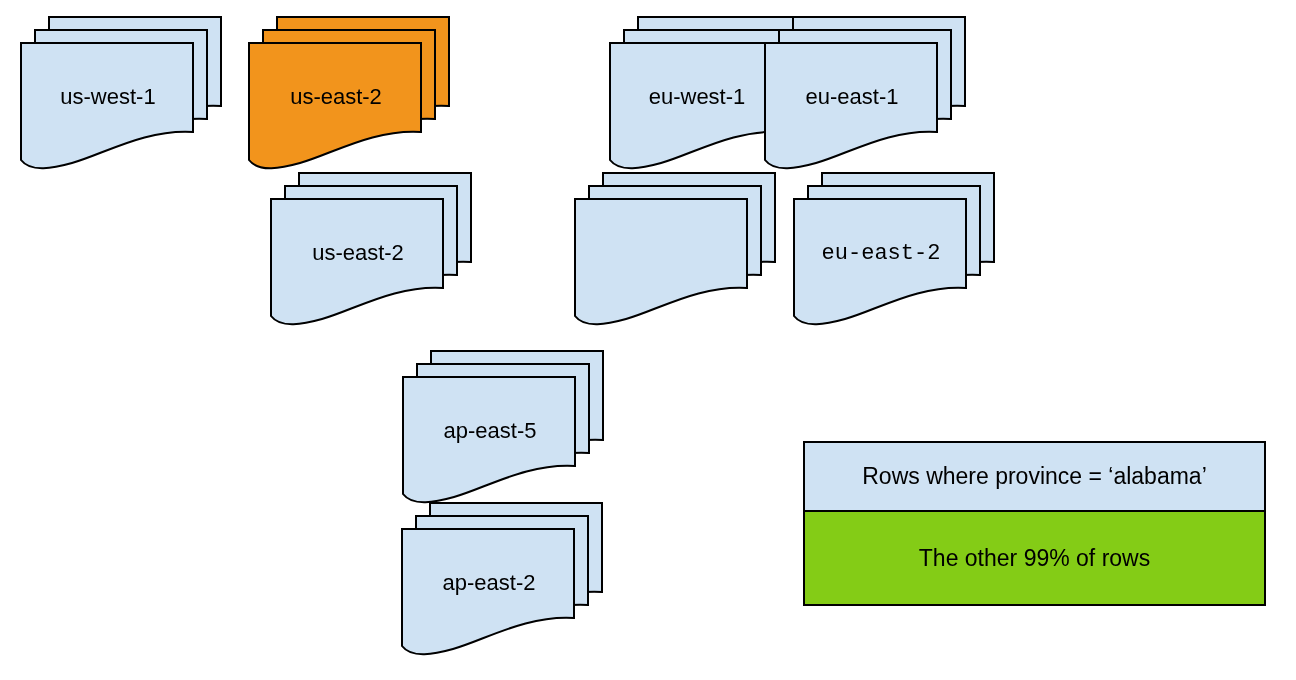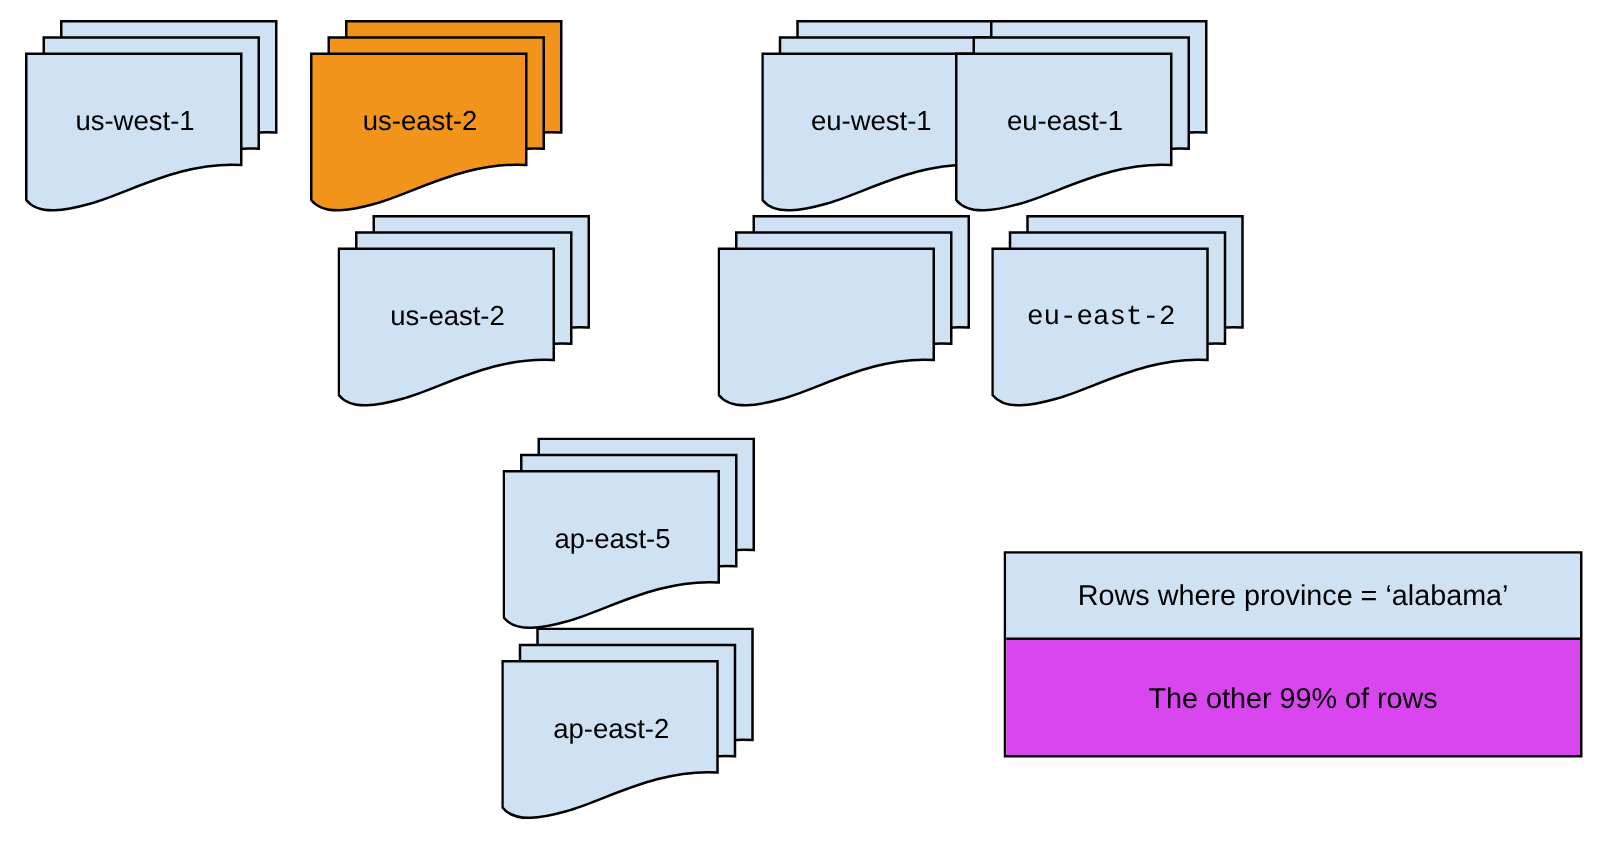--- a/index.html
+++ b/index.html
@@ -175,18 +175,18 @@
     </svg>
     <div class="stack-label-wrap">
         <span class="stack-label">ap-east-2</span>
       </div>
   </div>
 
   <div class="legend">
     <div class="legend-row first" style="background-color: rgb(207, 226, 243);">
       <span>Rows where province = ‘alabama’</span>
     </div>
-    <div class="legend-row second" style="background-color: #d946ef;">
+    <div class="legend-row second" style="background-color: #84cc16;">
       <span>The other 99% of rows</span>
     </div>
   </div>
 
 </div>
 
 </body></html>

